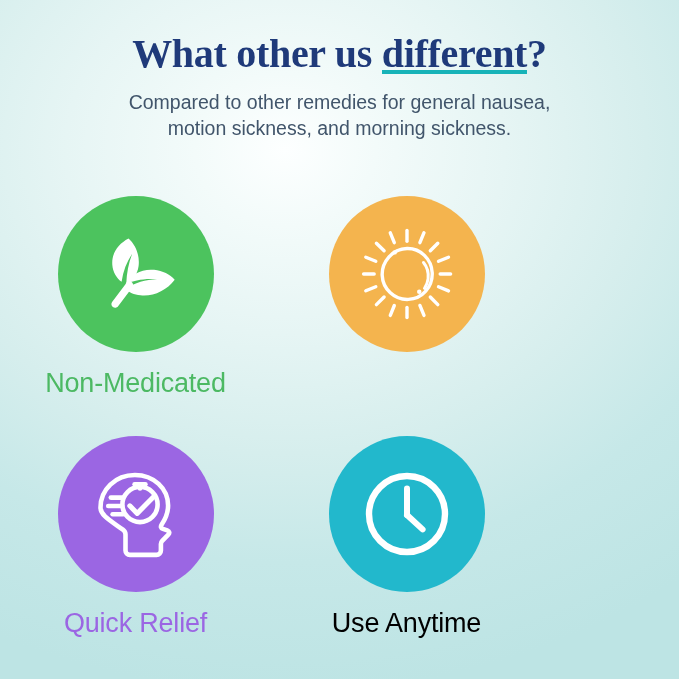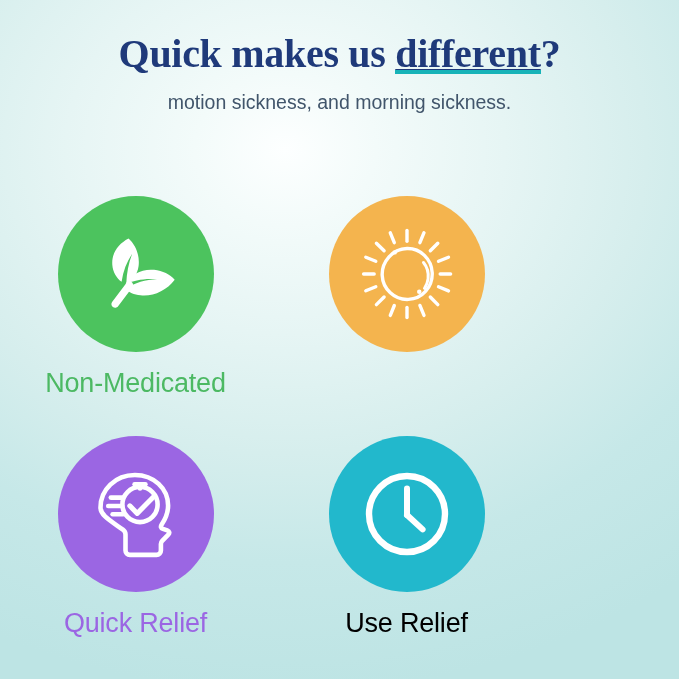--- a/index.html
+++ b/index.html
@@ -41,21 +41,20 @@
     font-size: 40px;
     letter-spacing: -0.3px;
     color: #1f3a7a;
     margin: 0;
     line-height: 1.1;
     white-space: nowrap;
   }
   .headline .u {
     position: relative;
     display: inline-block;
-    text-decoration: underline;
   }
   .headline .u::after {
     content: "";
     position: absolute;
     left: 0;
     right: 0;
     bottom: 2px;
     height: 4px;
     background: #17b3b8;
   }
@@ -110,22 +109,23 @@
     white-space: nowrap;
   }
   
 </style>
 </head>
 <body>
 
 <div id="canvas">
 
   <div class="header">
-    <h1 class="headline" style="color: rgb(31, 58, 122);"><span>Quick makes us </span><span class="u">different</span><span>?</span></h1>
+    <h1 class="headline" style="color: rgb(31, 58, 122);"><span>What other us </span><span class="u">different</span><span>?</span></h1>
     <p class="subtitle" style="color: rgb(65, 85, 107);">
+      <span class="ln">Compared to other remedies for general nausea,</span>
       <span class="ln">motion sickness, and morning sickness.</span>
     </p>
   </div>
 
   <div class="grid">
 
     <div class="cell">
       <div class="badge" id="badge0" style="background: rgb(76, 195, 94);">
         <span>
           <svg width="96" height="96" viewBox="0 0 96 96" aria-hidden="true">
@@ -208,17 +208,17 @@
         <span>
           <svg width="96" height="96" viewBox="0 0 96 96" aria-hidden="true">
             <g fill="none" stroke="#ffffff" stroke-linecap="round" stroke-linejoin="round">
               <circle cx="48" cy="48" r="38" stroke-width="6.4"></circle>
               <path d="M48 22.5V49" stroke-width="6"></path>
               <path d="M48 49l15.6 14.4" stroke-width="6"></path>
             </g>
           </svg>
         </span>
       </div>
-      <div class="caption" id="cap3">Use Relief</div>
+      <div class="caption" id="cap3">Use Anytime</div>
     </div>
 
   </div>
 </div>
 
 </body></html>

